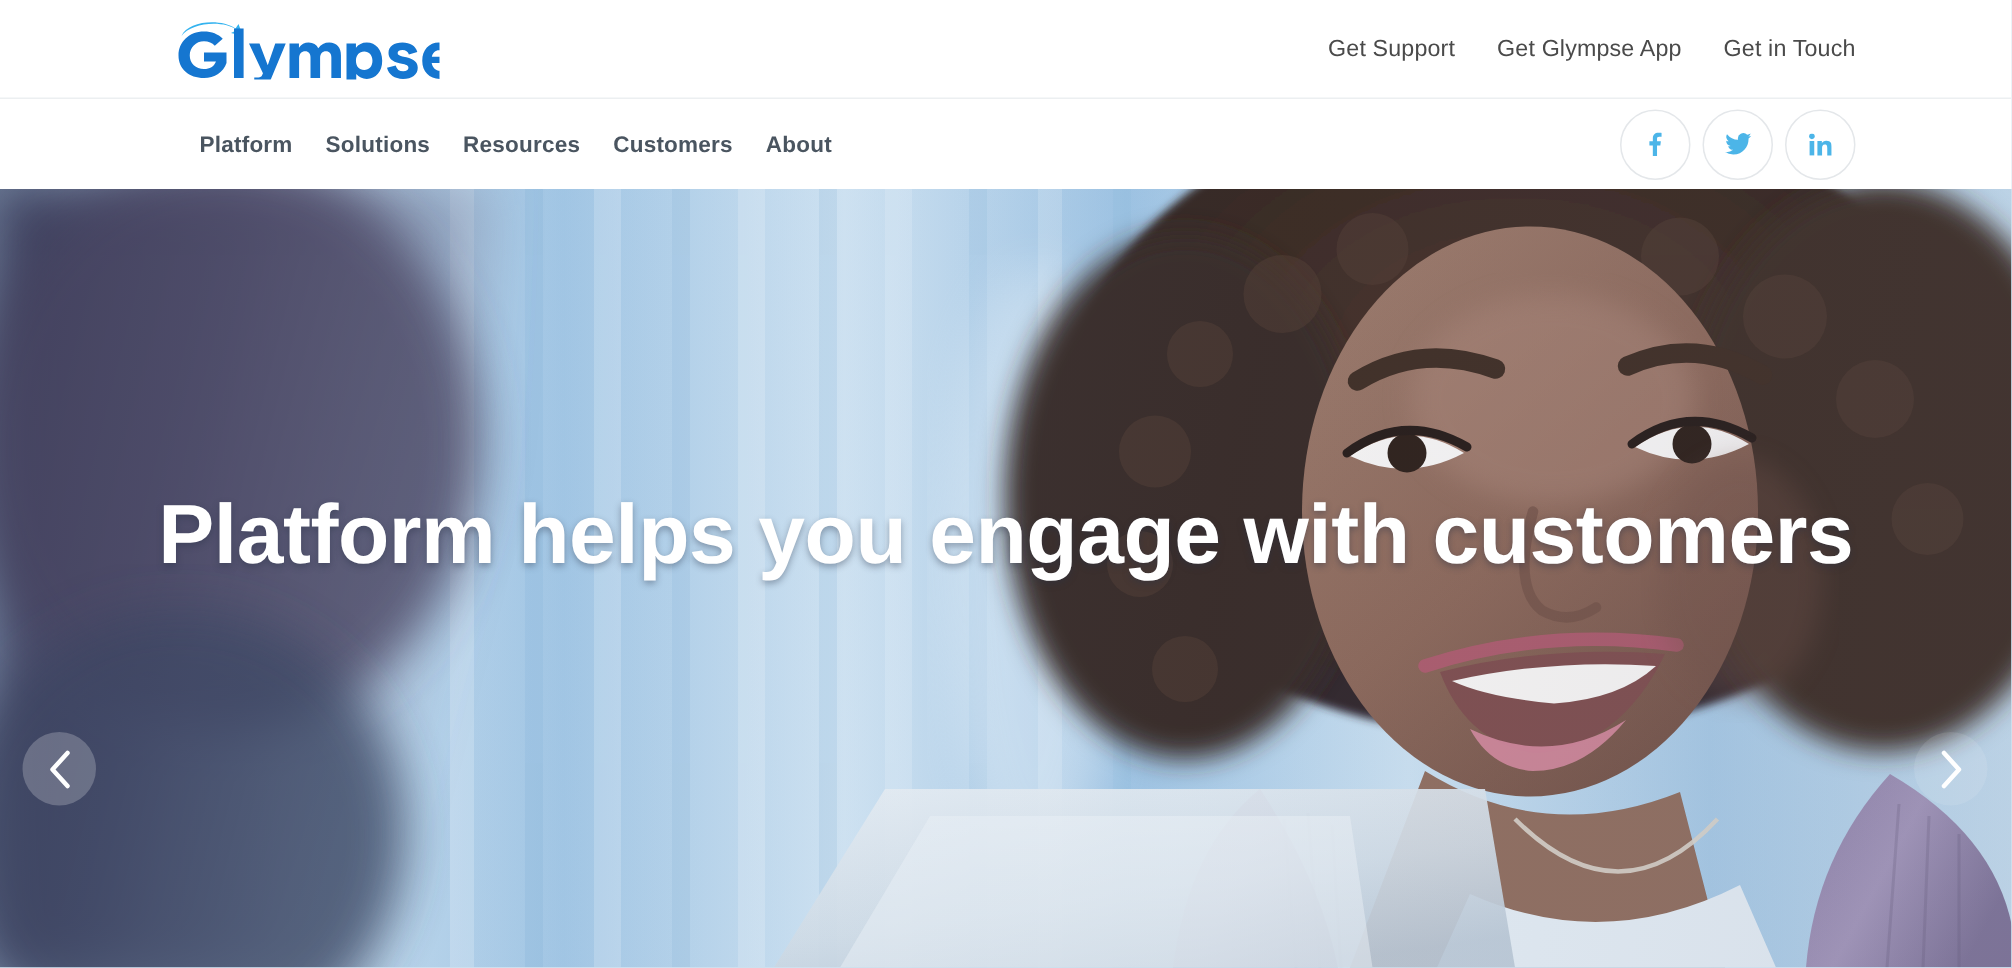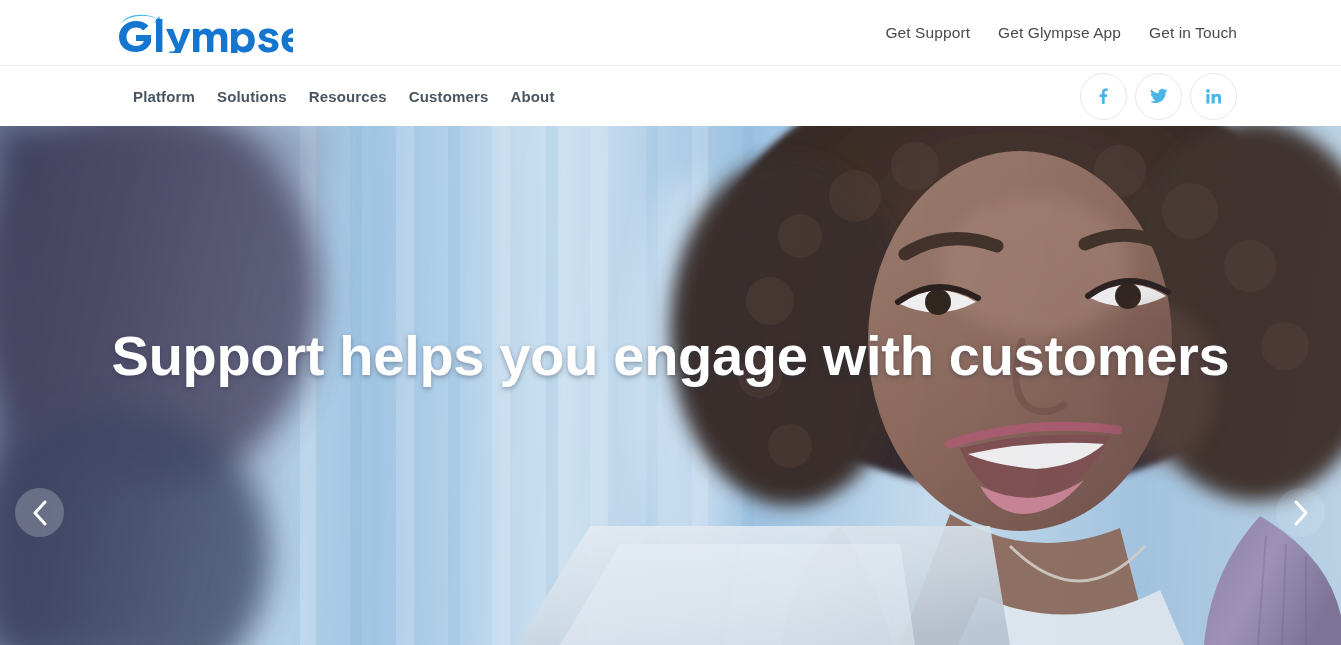--- a/index.html
+++ b/index.html
@@ -349,21 +349,21 @@
 
       <path d="M516 519 L590 400 L990 400 L1010 519 Z" fill="url(#laptop)" opacity="0.93"></path>
       <path d="M560 519 L620 418 L900 418 L915 519 Z" fill="#f0f4f8" opacity="0.5"></path>
     </svg>
   </div>
 
   <div class="hero-tint"></div>
 
   <div class="hero-content">
     <h1 class="headline">
-      <span class="l1">Support helps you engage with customers</span>
+      <span class="l1">Platform helps you engage with customers</span>
     </h1>
 
     <button class="arrow arrow-prev">
       <svg width="16" height="26" viewBox="0 0 16 26">
         <path d="M13 2 L3 13 L13 24" stroke="#ffffff" stroke-width="3" fill="none" stroke-linecap="round" stroke-linejoin="round"></path>
       </svg>
     </button>
 
     <button class="arrow arrow-next">
       <svg width="16" height="26" viewBox="0 0 16 26">

